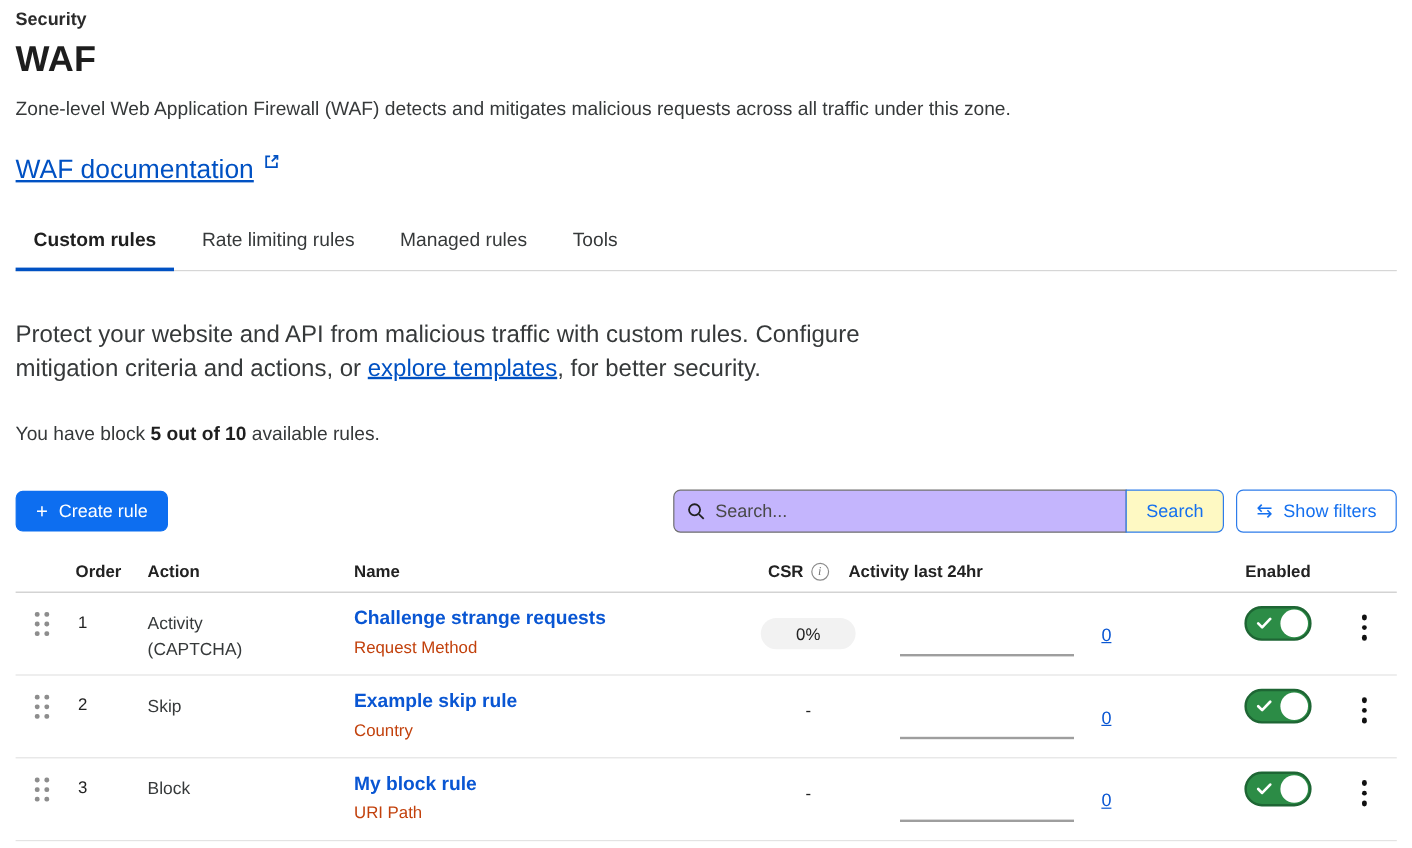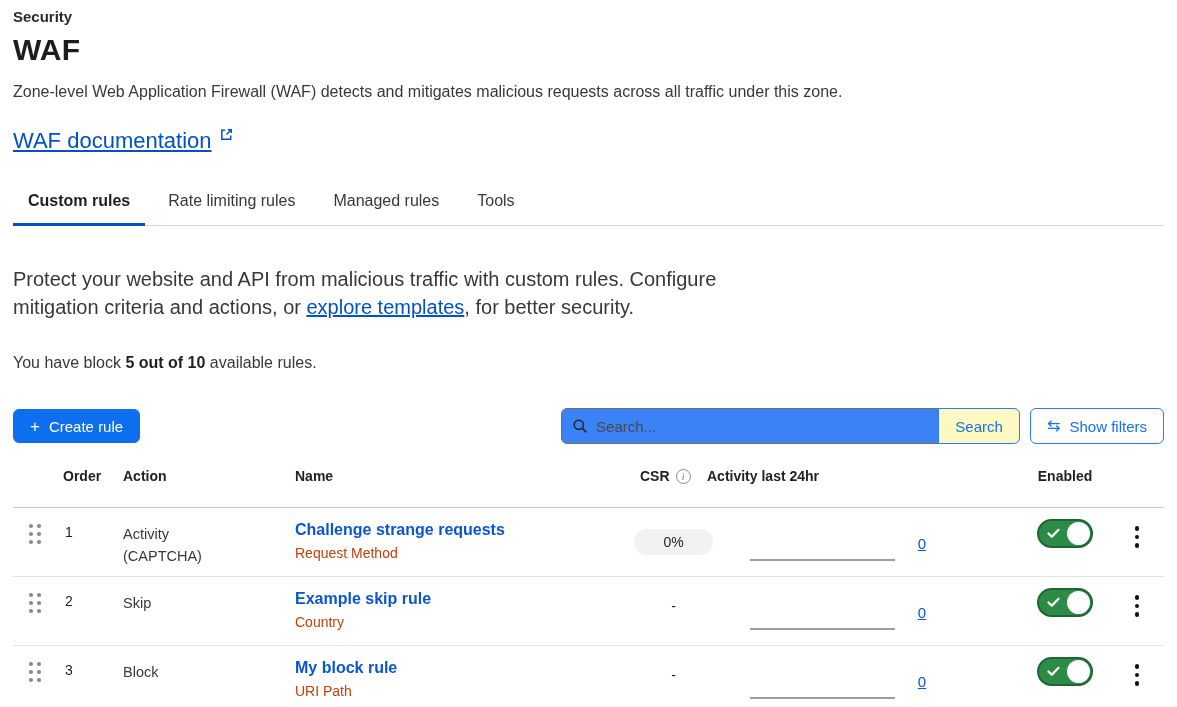--- a/index.html
+++ b/index.html
@@ -36,41 +36,41 @@
   .toolbar { margin-top:36px; display:flex; align-items:center; }
   .btn-primary {
     display:inline-flex; align-items:center; gap:9px; height:34px; padding:0 16px;
     background:#0d6ef0; color:#fff; font-size:15px; border:1px solid #0d6ef0;
     border-radius:6px; cursor:pointer; font-family:inherit;
   }
   .btn-primary .plus { font-size:17px; font-weight:400; line-height:1; }
   .search-group { margin-left:auto; display:flex; align-items:stretch; }
   .search-box {
     display:flex; align-items:center; gap:8px; width:378px; height:36px;
-    border:1px solid #6f6f6f; border-radius:6px 0 0 6px; padding:0 10px; background:#3b82f6;
+    border:1px solid #6f6f6f; border-radius:6px 0 0 6px; padding:0 10px; background:#c4b5fd;
   }
   .search-box input {
     border:none; outline:none; flex:1; font-size:15px; font-family:inherit; color:#333; background:transparent;
   }
   .search-box input::placeholder { color:#494949; opacity:1; }
   .btn-search {
     width:82px; height:36px; margin-left:-1px; background:#fef9c3; color:#1570ef;
     border:1px solid #2e7cea; border-radius:0 6px 6px 0; font-size:15px; cursor:pointer; font-family:inherit;
   }
   .btn-filters {
     margin-left:10px; height:36px; padding:0 16px; display:inline-flex; align-items:center; gap:9px;
     background:#fff; color:#1570ef; border:1px solid #2e7cea; border-radius:6px;
     font-size:15px; cursor:pointer; font-family:inherit;
   }
   .swap-glyph { font-family:"DejaVu Sans", sans-serif; font-size:16px; line-height:1; }
 
   
   .table { margin-top:24px; }
   .tgrid { display:grid; grid-template-columns:50px 60px 172px 330px 97px 185px 30px 1fr 90px 54px; }
-  .thead { border-bottom:1px solid #c9c9c9; padding-bottom:23px; align-items:end; }
+  .thead { border-bottom:1px solid #c9c9c9; padding-bottom:9px; align-items:end; }
   .th { font-size:14px; font-weight:700; color:#222; }
   .th-csr { display:flex; align-items:center; gap:6px; padding-left:15px; }
   .th-enabled { text-align:center; }
   .info-icon {
     width:15px; height:15px; border-radius:50%; border:1px solid #8a8a8a; color:#6d6d6d;
     font-size:10px; font-weight:400; display:inline-flex; align-items:center; justify-content:center;
     font-family:"Liberation Serif", serif; font-style:italic; cursor:pointer;
   }
   .trow { height:69px; border-bottom:1px solid #e3e3e3; position:relative; }
   .cell { padding-top:13px; }

